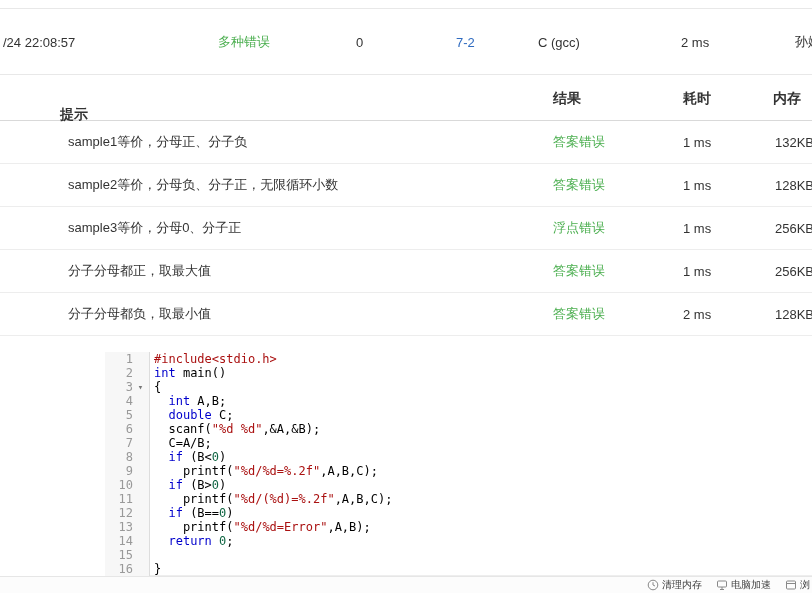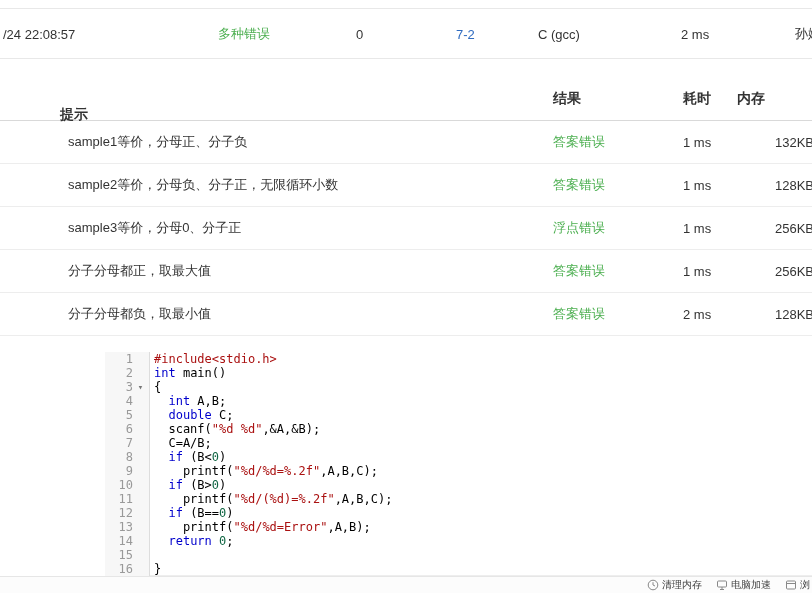--- a/index.html
+++ b/index.html
@@ -3,38 +3,38 @@
 <meta charset="utf-8">
 <style>
   * { margin:0; padding:0; box-sizing:border-box; }
   html,body { background:#fff; }
   .page {
     position:relative; width:812px; height:593px; overflow:hidden;
     background:#fff; font-family:"Liberation Sans", sans-serif; color:#333; font-size:13px;
   }
   
   .summary-row {
-    position:absolute; top:8px; left:0; right:0; height:51px;
+    position:absolute; top:8px; left:0; right:0; height:67px;
     border-top:1px solid #e8e8e8; border-bottom:1px solid #e8e8e8;
   }
   .summary-row > * { position:absolute; top:50%; transform:translateY(-50%); white-space:nowrap; }
   .c-time     { left:3px; }
   .c-status   { left:218px; color:var(--status-green); }
   .c-score    { left:356px; }
   .c-problem  { left:456px; color:var(--link-blue); text-decoration:none; cursor:pointer; }
   .c-compiler { left:538px; }
   .c-cost     { left:681px; }
   .c-user     { left:795px; }
   
   .detail-header {
     position:absolute; top:78px; left:0; right:0; height:43px;
     border-bottom:1px solid #d9d9d9; font-weight:bold; font-size:14px;
   }
   .detail-header > span, .t-row > span { position:absolute; top:50%; transform:translateY(-50%); white-space:nowrap; }
-  .h-hint { left:60px;margin-top:16px; } .h-result { left:553px; } .h-time { left:683px; } .h-mem { left:737px; }
+  .h-hint { left:60px;margin-top:16px; } .h-result { left:553px; } .h-time { left:683px; } .h-mem { left:773px; }
   .rows { position:absolute; top:121px; left:0; right:0; }
   .t-row { position:relative; height:43px; border-bottom:1px solid #ededed;padding-left:22px; }
   .col-hint   { left:68px; }
   .col-result { left:553px; color:var(--status-green); }
   .col-time   { left:683px; }
   .col-mem    { left:775px; }
   
   .code-editor {
     position:absolute; top:352px; left:105px; right:0; height:224px;
     font-family:"DejaVu Sans Mono", monospace; font-size:12px; background:#fff;

